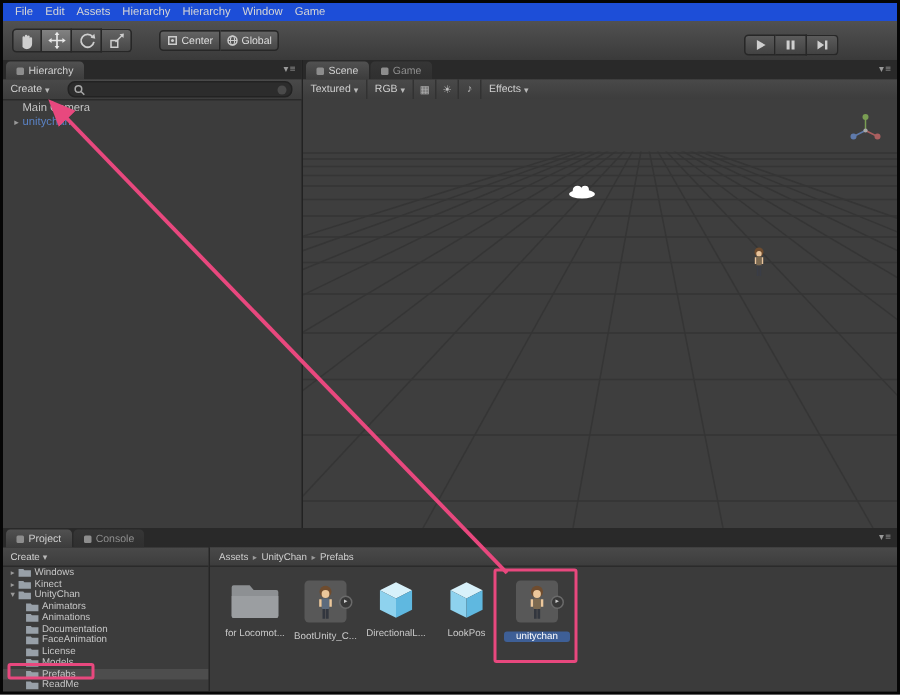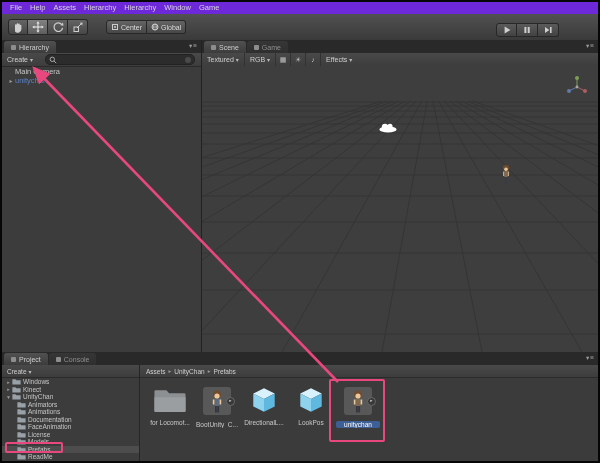--- a/index.html
+++ b/index.html
@@ -1,20 +1,20 @@
 <!DOCTYPE html>
 <html><head>
 <meta charset="utf-8">
 <style>
   html,body{margin:0;padding:0}
   body{width:600px;height:463px;overflow:hidden;background:#fff;font-family:"Liberation Sans",sans-serif}
   #frame{position:relative;width:600px;height:463px;box-sizing:border-box;border:2px solid #060606;background:#2e2e2e;overflow:hidden}
 
   
-  #menubar{position:absolute;left:0;top:0;right:0;height:12px;background:#6d28d9;display:flex;align-items:center;padding-left:4px;z-index:6}
+  #menubar{position:absolute;left:0;top:0;right:0;height:12px;background:#1d4ed8;display:flex;align-items:center;padding-left:4px;z-index:6}
   .menu{font-size:7.5px;color:#d6d6d6;padding:0 4px;line-height:12px;white-space:nowrap}
   #wintitle{position:absolute;left:183px;right:1px;top:0;height:12px;line-height:12px;font-size:7.5px;color:#c9c9c9;white-space:nowrap;overflow:hidden;z-index:7}
 
   
   #toolbar{position:absolute;left:0;top:12px;right:0;height:26px;background:linear-gradient(#515151,#3a3a3a);border-bottom:1px solid #1c1c1c}
   .tgroup{position:absolute;display:flex}
   .tool{width:20px;height:16px;box-sizing:border-box;background:linear-gradient(#646464,#474747);border:1px solid #272727;border-left-width:0;display:flex;align-items:center;justify-content:center}
   .tool.first{border-left-width:1px;border-radius:3px 0 0 3px}
   .tool.last{border-radius:0 3px 3px 0}
   .tool.active{background:linear-gradient(#828282,#5e5e5e)}
@@ -80,21 +80,21 @@
   #annot-prefabs{left:3px;top:440px;width:58px;height:11px}
   #arrowsvg{position:absolute;left:0;top:0;width:596px;height:459px;z-index:31;pointer-events:none}
 </style>
 </head>
 <body>
 
 <div id="frame">
 
   <div id="menubar">
     <span class="menu">File</span>
-    <span class="menu">Help</span>
+    <span class="menu">Edit</span>
     <span class="menu">Assets</span>
     <span class="menu">Hierarchy</span>
     <span class="menu">Hierarchy</span>
     <span class="menu">Window</span>
     <span class="menu">Game</span>
   </div>
 
   <div id="toolbar">
     <div class="tgroup" style="left:6px;top:5px">
       <div class="tool first">

